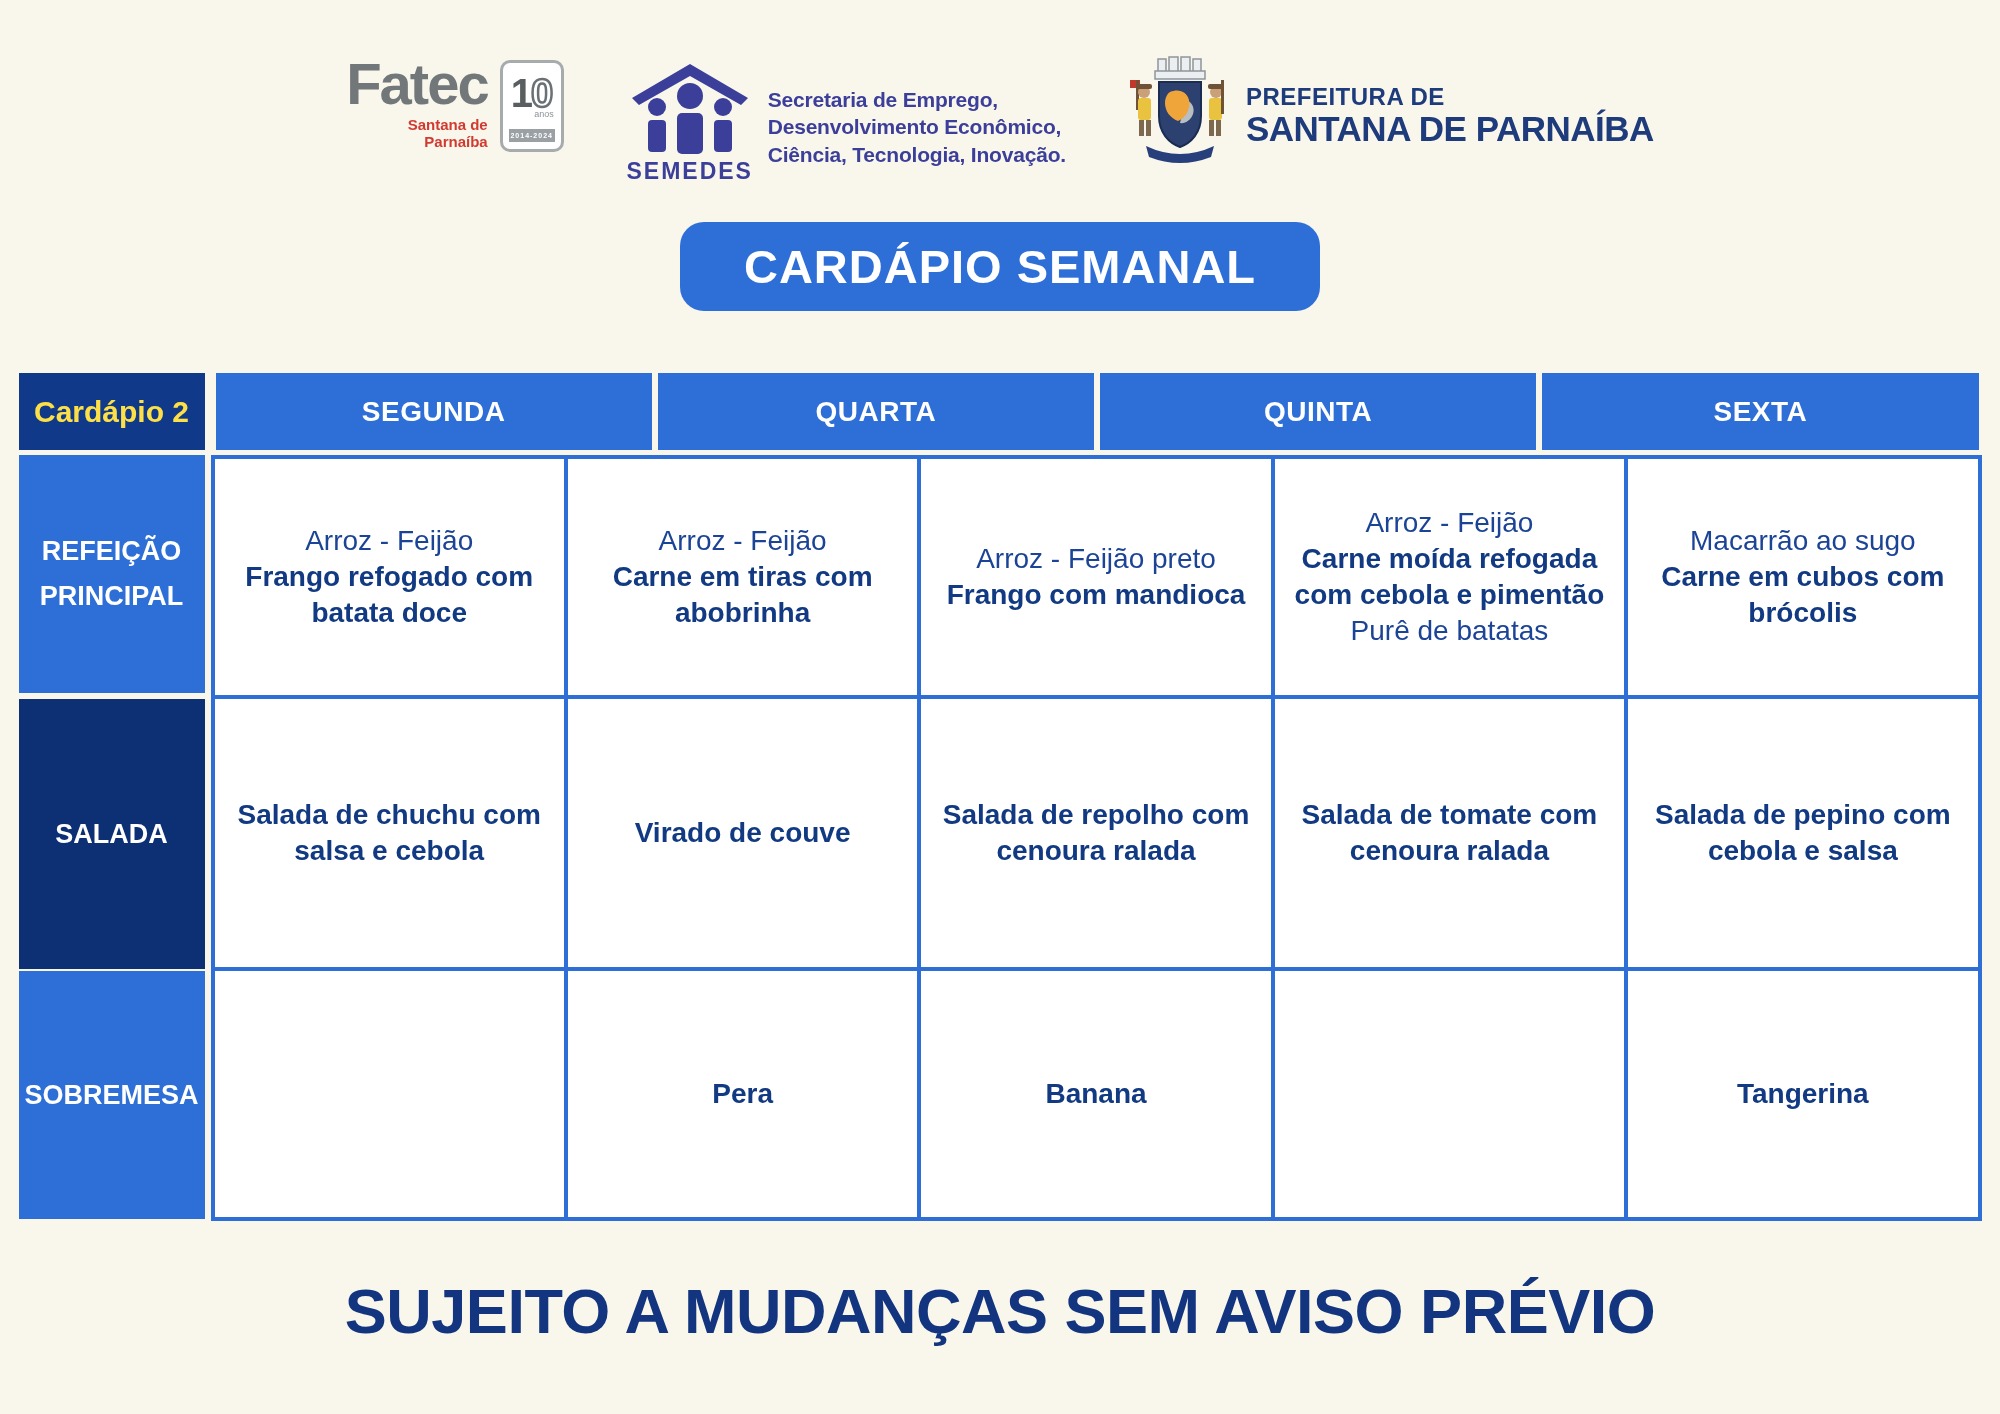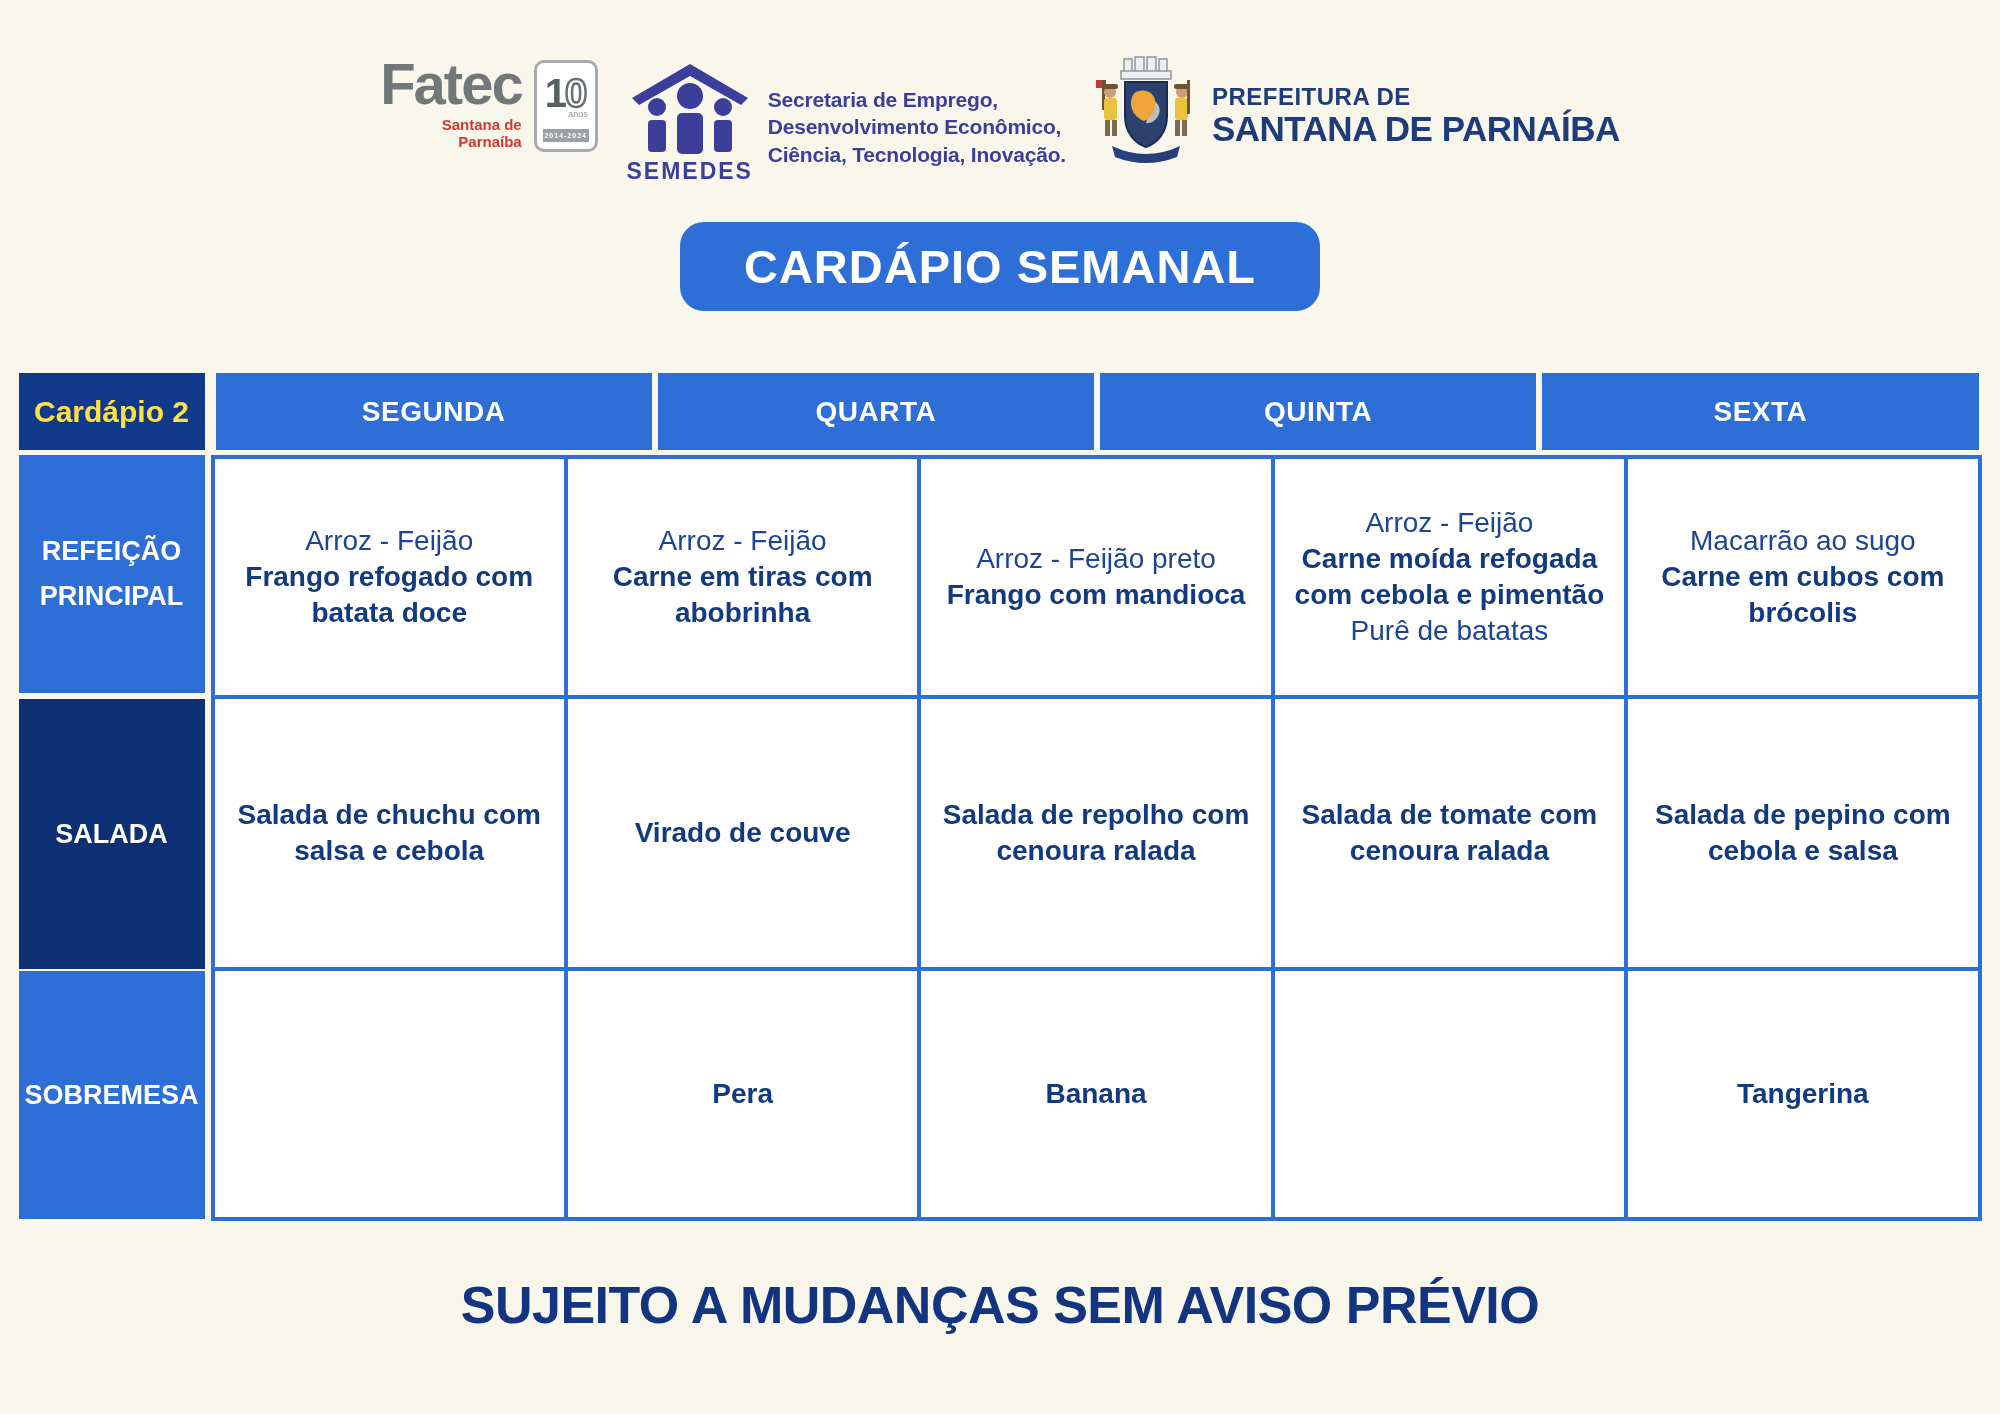--- a/index.html
+++ b/index.html
@@ -23,21 +23,21 @@
     overflow:hidden;
   }
   .page{width:2000px;height:1414px;position:relative;}
 
   
   .logos{
     padding-top:56px;
     display:flex;
     justify-content:center;
     align-items:flex-start;
-    gap:28px;
+    gap:62px;
     height:178px;
   }
   
   .fatec{display:flex;align-items:flex-start;gap:12px;}
   .fatec-main{display:flex;flex-direction:column;align-items:flex-end;}
   .fatec-word{
     font-size:58px;font-weight:bold;color:var(--fatecGray);
     letter-spacing:-2px;line-height:0.95;
   }
   .fatec-sub{
@@ -123,21 +123,21 @@
     text-align:center;
   }
   .body-cell:nth-child(2){margin-left:0;}
   .brow.up .body-cell{margin-top:-4px;height:calc(100% + 4px);}
   .line{font-size:28px;line-height:1.28;color:var(--textReg);}
   .line.b{font-weight:bold;color:var(--textBold);}
 
   
   .notice{
     margin-top:54px;text-align:center;
-    font-size:52px;font-weight:bold;letter-spacing:-0.5px;
+    font-size:63px;font-weight:bold;letter-spacing:-0.5px;
     color:var(--footer);
   }
 </style>
 </head>
 <body>
 
 <div class="page">
 
   <header class="logos">
 

